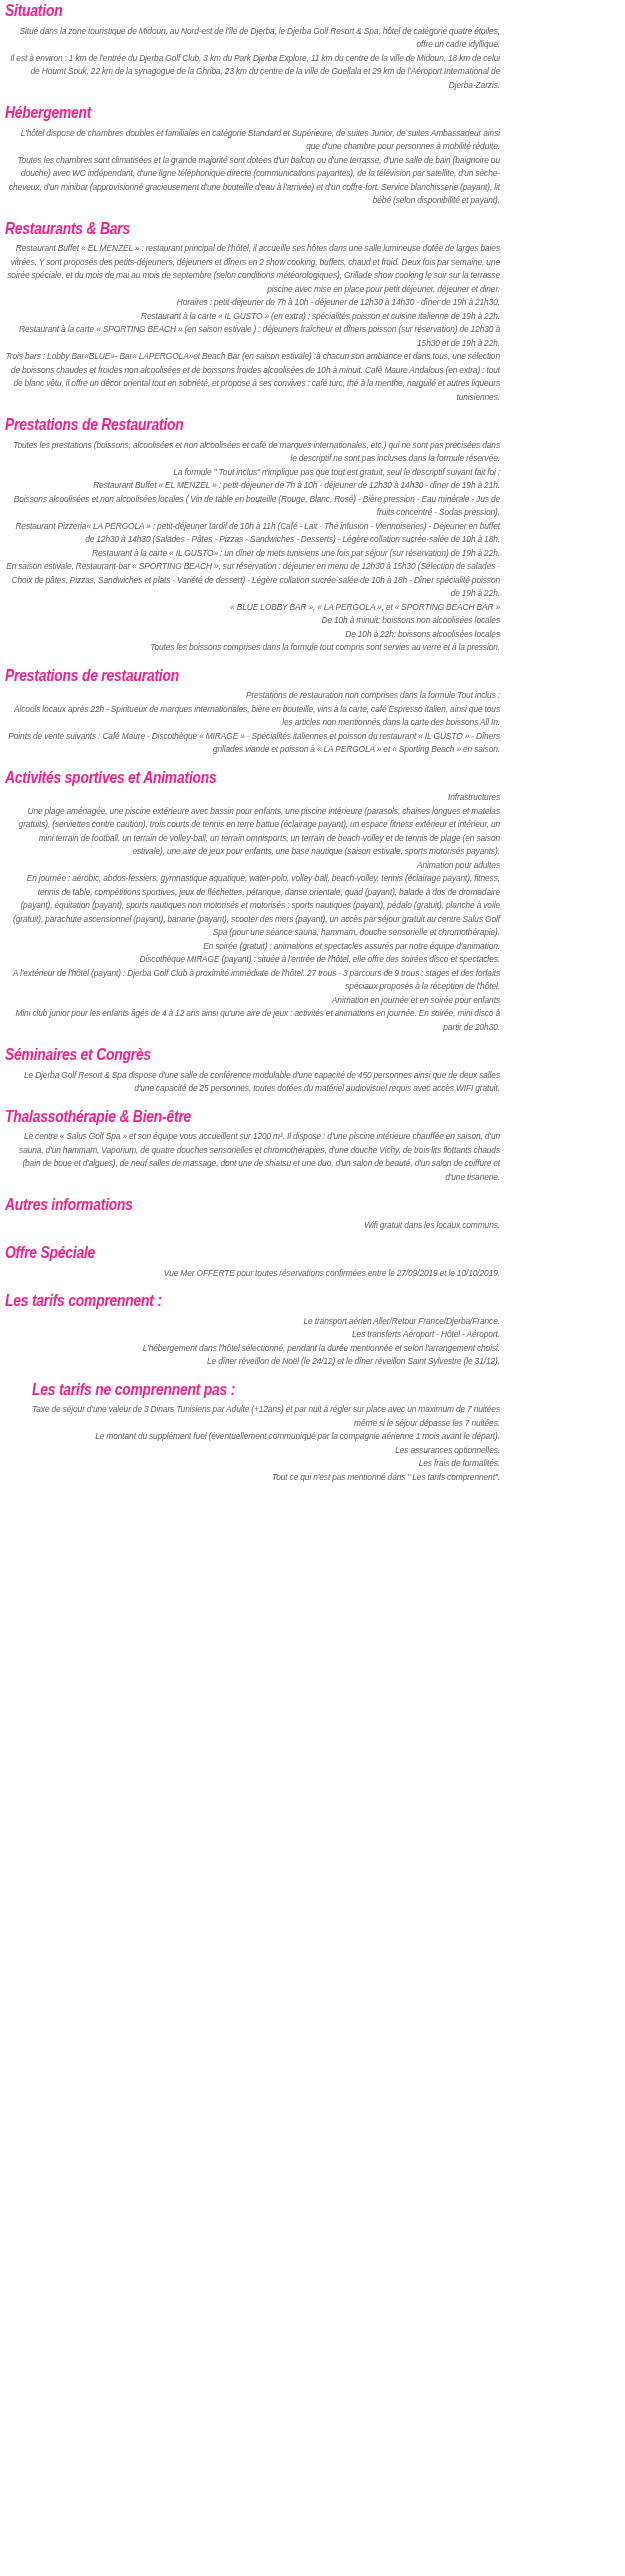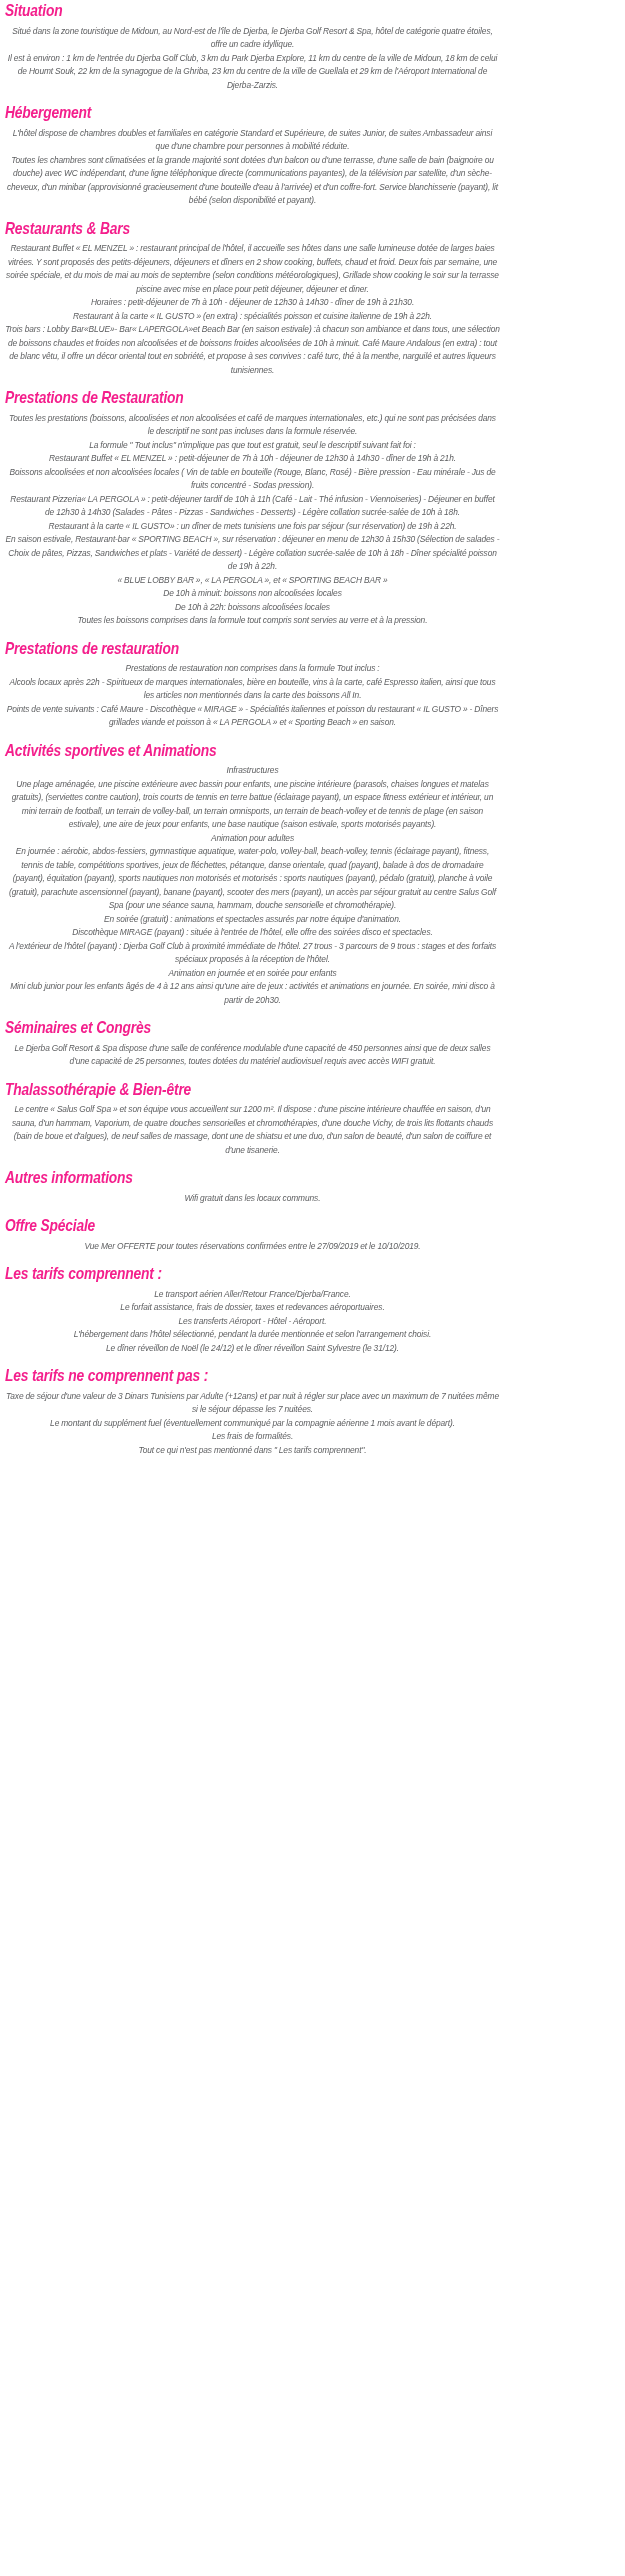--- a/index.html
+++ b/index.html
@@ -28,30 +28,30 @@
     line-height: 1.05;
     letter-spacing: -0.2px;
     margin: 0 0 5px 0;
     transform: scaleX(0.88);
     transform-origin: left center;
     white-space: nowrap;
   }
   .block {
     margin: 0 0 13px 0;
   }
-  .block:last-child { margin-bottom: 0; }
+  .block:last-child { margin-bottom: 0; margin-left: 27px; }
   p.body-text {
     font-family: "Liberation Sans", "DejaVu Sans", sans-serif;
     font-style: italic;
     font-size: 8.4px;
     line-height: 13.5px;
     color: #5d5e60;
     margin: 0 0 0 0;
     letter-spacing: -0.1px;
-    text-align: center;
+    text-align: right;
     word-spacing: -0.2px;
   }
   p.body-text + p.body-text {
     margin-top: 0;
   }
   p.gap-before {
     margin-top: 11.5px;
   }
 </style>
 </head>
@@ -67,20 +67,21 @@
       <div class="block">
         <h2 class="section-title" style="color: rgb(244, 31, 140);">Hébergement</h2>
         <p class="body-text">L'hôtel dispose de chambres doubles et familiales en catégorie Standard et Supérieure,  de suites Junior, de suites Ambassadeur ainsi que d'une chambre pour personnes à mobilité réduite.</p>
         <p class="body-text gap-before">Toutes les chambres sont climatisées et la grande majorité sont dotées d'un balcon ou d'une terrasse, d'une salle de bain (baignoire ou douche) avec WC indépendant, d'une ligne téléphonique directe (communications payantes), de la télévision par satellite, d'un sèche-cheveux, d'un minibar (approvisionné gracieusement d'une bouteille d'eau à l'arrivée) et d'un coffre-fort. Service blanchisserie (payant), lit bébé (selon disponibilité et payant).</p>
       </div>
       <div class="block">
         <h2 class="section-title" style="color: rgb(244, 31, 140);">Restaurants &amp; Bars</h2>
         <p class="body-text">Restaurant Buffet «  EL MENZEL  » : restaurant principal de l'hôtel, il accueille ses hôtes dans une salle lumineuse dotée de larges baies vitrées.  Y sont proposés  des petits-déjeuners, déjeuners et dîners en 2 show cooking, buffets, chaud et froid. Deux fois par semaine, une soirée spéciale, et du mois de mai au mois de septembre (selon conditions météorologiques), Grillade show cooking le soir sur la terrasse piscine avec mise en place pour petit déjeuner, déjeuner et diner.</p>
         <p class="body-text gap-before">Horaires : petit-déjeuner de 7h à 10h - déjeuner de 12h30 à 14h30 - dîner de 19h à 21h30.</p>
         <p class="body-text gap-before">Restaurant  à la carte «  IL GUSTO  » (en extra) : spécialités poisson et cuisine italienne de 19h à 22h.</p>
+        <p class="body-text gap-before">Restaurant à la carte «  SPORTING BEACH  » (en saison estivale ) : déjeuners fraîcheur et dîners poisson (sur réservation) de 12h30 à 15h30 et de 19h à 22h.</p>
         <p class="body-text gap-before">Trois bars : Lobby Bar«BLUE»- Bar« LAPERGOLA»et Beach Bar (en saison estivale) :à chacun son ambiance et dans tous, une sélection de boissons chaudes et froides non alcoolisées et de boissons froides alcoolisées de 10h à minuit. Café Maure Andalous  (en extra) :  tout de blanc vêtu, il offre un décor oriental tout en sobriété, et propose à ses convives : café turc, thé à la menthe, narguilé et autres liqueurs tunisiennes.</p>
       </div>
       <div class="block">
         <h2 class="section-title" style="color: rgb(244, 31, 140);">Prestations de Restauration</h2>
         <p class="body-text">Toutes les prestations (boissons, alcoolisées et non alcoolisées et café de marques internationales, etc.) qui ne sont pas précisées dans le descriptif ne sont pas incluses dans la formule réservée.</p>
         <p class="body-text gap-before">La formule " Tout inclus" n'implique pas que tout est gratuit, seul le descriptif suivant fait foi :</p>
         <p class="body-text gap-before">Restaurant Buffet «  EL MENZEL  » : petit-déjeuner de 7h à 10h - déjeuner de 12h30 à 14h30 - dîner de 19h à 21h.</p>
         <p class="body-text gap-before">Boissons alcoolisées et non alcoolisées locales ( Vin de table en bouteille (Rouge, Blanc, Rosé) - Bière pression - Eau minérale - Jus de fruits concentré - Sodas pression).</p>
         <p class="body-text gap-before">Restaurant  Pizzeria«  LA PERGOLA » : petit-déjeuner  tardif de 10h à 11h (Café - Lait - Thé infusion - Viennoiseries) - Déjeuner en buffet de 12h30 à 14h30 (Salades -  Pâtes -  Pizzas  - Sandwiches - Desserts) - Légère collation  sucrée-salée de 10h à 18h.</p>
         <p class="body-text gap-before">Restaurant à la carte «  IL GUSTO» : un dîner de mets tunisiens une fois par séjour (sur réservation) de 19h à 22h.</p>
@@ -120,27 +121,27 @@
         <h2 class="section-title" style="color: rgb(244, 31, 140);">Autres informations</h2>
         <p class="body-text">Wifi gratuit dans les locaux communs.</p>
       </div>
       <div class="block">
         <h2 class="section-title" style="color: rgb(244, 31, 140);">Offre Spéciale</h2>
         <p class="body-text">Vue Mer OFFERTE pour toutes réservations confirmées entre le 27/09/2019 et le 10/10/2019.</p>
       </div>
       <div class="block">
         <h2 class="section-title" style="color: rgb(244, 31, 140);">Les tarifs comprennent :</h2>
         <p class="body-text">Le transport aérien Aller/Retour  France/Djerba/France.</p>
-        <p class="body-text gap-before">Le forfait assistance, frais de dossier, taxes et redevances aéroportuaires.</p>
         <p class="body-text gap-before">Les transferts Aéroport - Hôtel - Aéroport.</p>
         <p class="body-text gap-before">L'hébergement dans l'hôtel sélectionné, pendant la durée mentionnée et selon l'arrangement choisi.</p>
         <p class="body-text gap-before">Le dîner réveillon de Noël (le 24/12) et le dîner réveillon Saint Sylvestre (le 31/12).</p>
       </div>
       <div class="block">
         <h2 class="section-title" style="color: rgb(244, 31, 140);">Les tarifs ne comprennent pas :</h2>
         <p class="body-text">Taxe de séjour d'une valeur de 3 Dinars Tunisiens par Adulte (+12ans) et par nuit à régler sur place avec un maximum de 7 nuitées même si le séjour dépasse les 7 nuitées.</p>
         <p class="body-text gap-before">Le montant du supplément fuel (éventuellement communiqué par la compagnie aérienne 1 mois avant le départ).</p>
+        <p class="body-text gap-before">Les assurances optionnelles.</p>
         <p class="body-text gap-before">Les frais de formalités.</p>
         <p class="body-text gap-before">Tout ce qui n'est pas mentionné dans " Les tarifs comprennent".</p>
       </div>
     </div>
 </div>
 
 
 </body></html>

